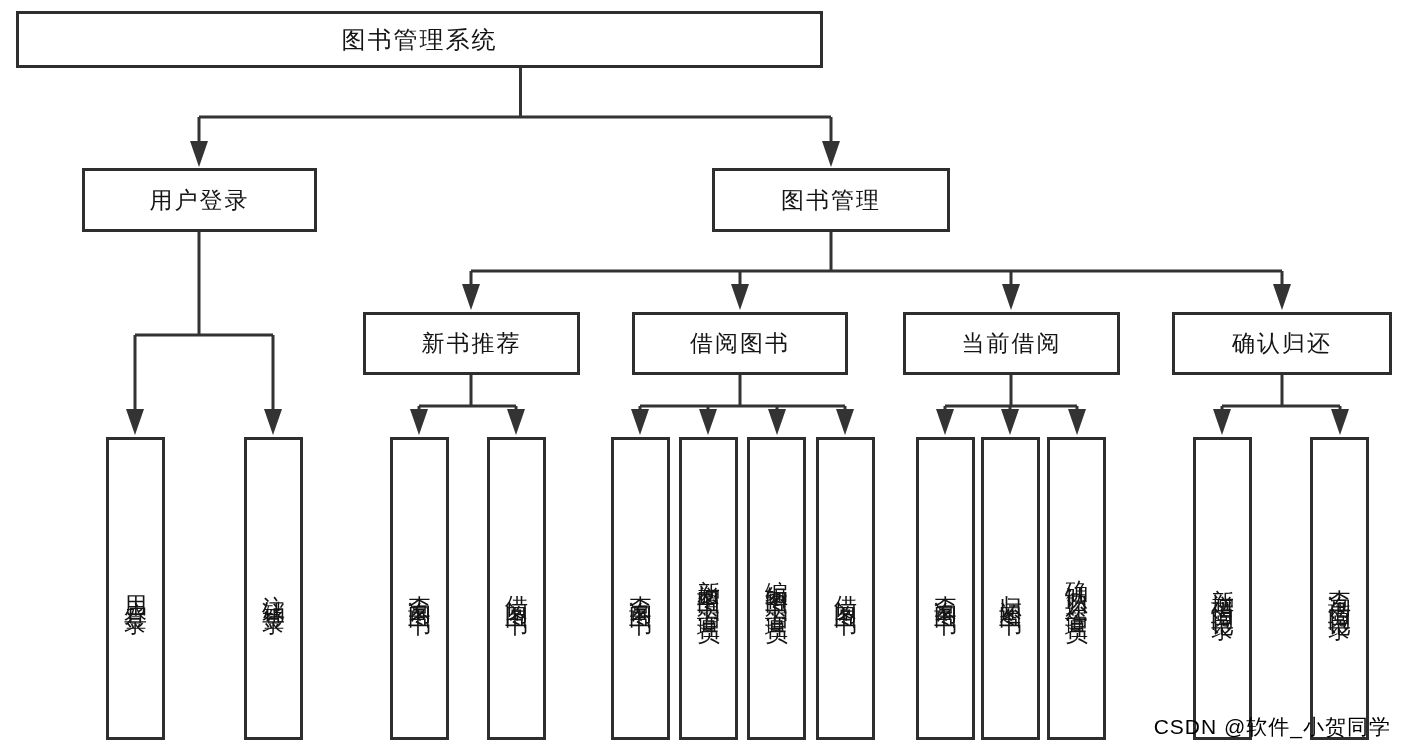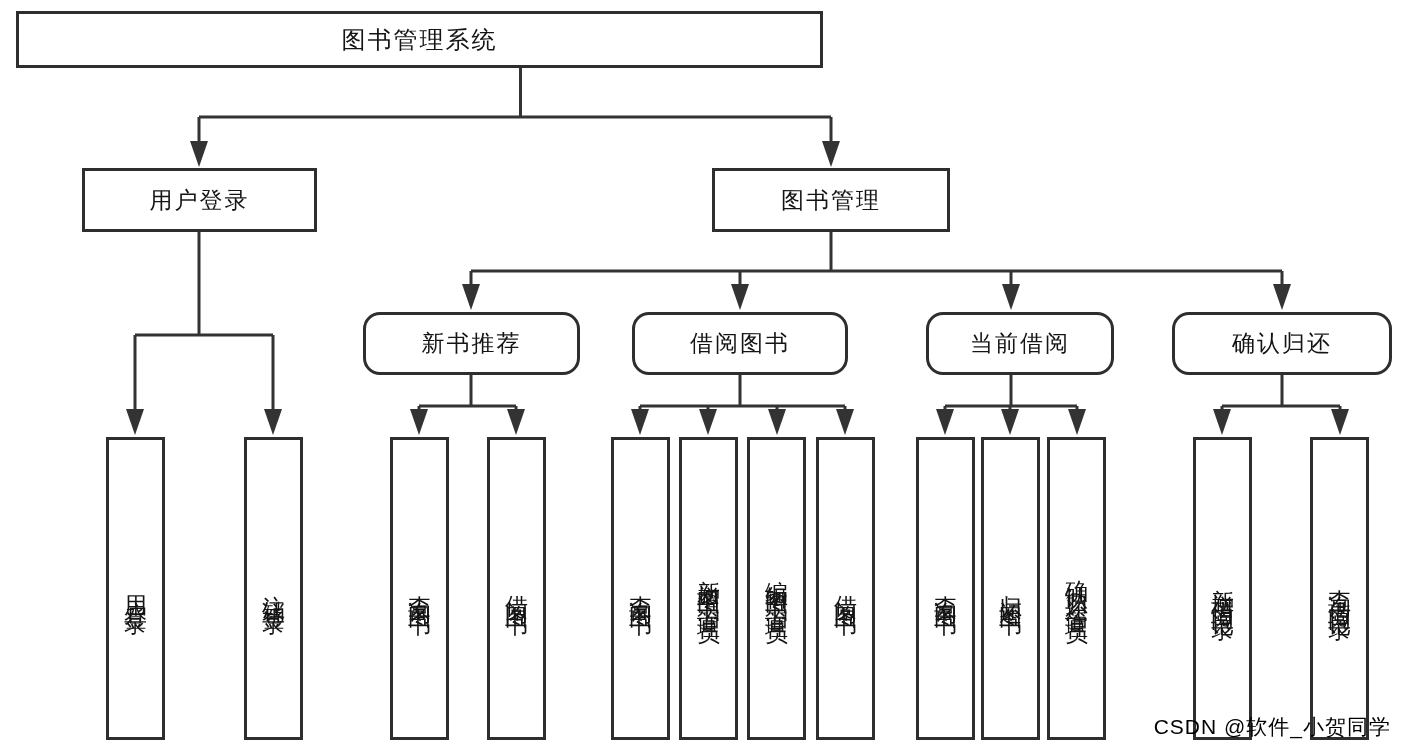--- a/index.html
+++ b/index.html
@@ -34,21 +34,21 @@
   .root-label { font-size: 24px; }
   .vtext {
     writing-mode: vertical-rl;
     text-orientation: mixed;
     font-size: 23px;
     letter-spacing: 6px;
     line-height: 1;
   }
   .leaf { width: 59px; top: 437px; height: 303px; }
   .lvl2 { top: 168px; height: 64px; }
-  .lvl3 { top: 312px; height: 63px; border-radius: 17px; }
+  .lvl3 { top: 312px; height: 63px; }
   .watermark {
     position: absolute;
     right: 14px;
     bottom: 6px;
     font-size: 21px;
     color: #000000;
     letter-spacing: 1px;
     white-space: nowrap;
   }
 </style>
@@ -106,21 +106,21 @@
   <div class="box lvl2" style="left:712px; width:238px;text-align:right;">
     <span class="hlabel">图书管理</span>
   </div>
 
   <div class="box lvl3" style="left:363px; width:217px;">
     <span class="hlabel">新书推荐</span>
   </div>
   <div class="box lvl3" style="left:632px; width:216px;">
     <span class="hlabel">借阅图书</span>
   </div>
-  <div class="box lvl3" style="left:926px; width:188px;">
+  <div class="box lvl3" style="left:903px; width:217px;">
     <span class="hlabel">当前借阅</span>
   </div>
   <div class="box lvl3" style="left:1172px; width:220px;">
     <span class="hlabel">确认归还</span>
   </div>
 
   <div class="box leaf" style="left:106px;">
     <span class="vtext">用户登录</span>
   </div>
   <div class="box leaf" style="left:244px;">

